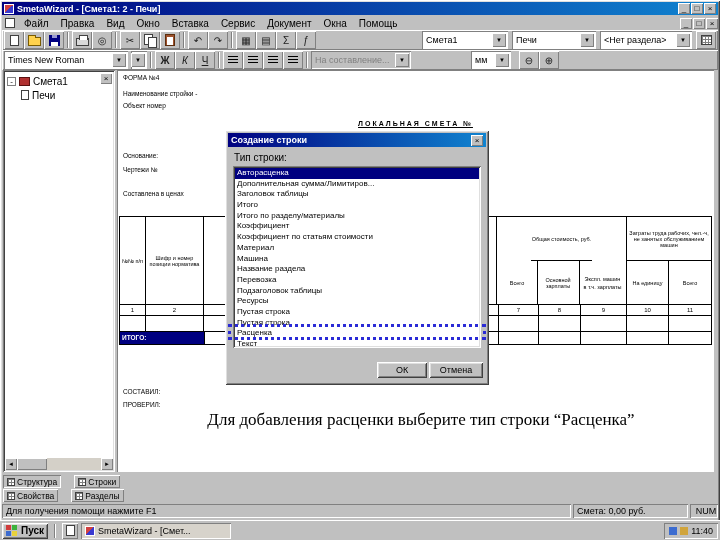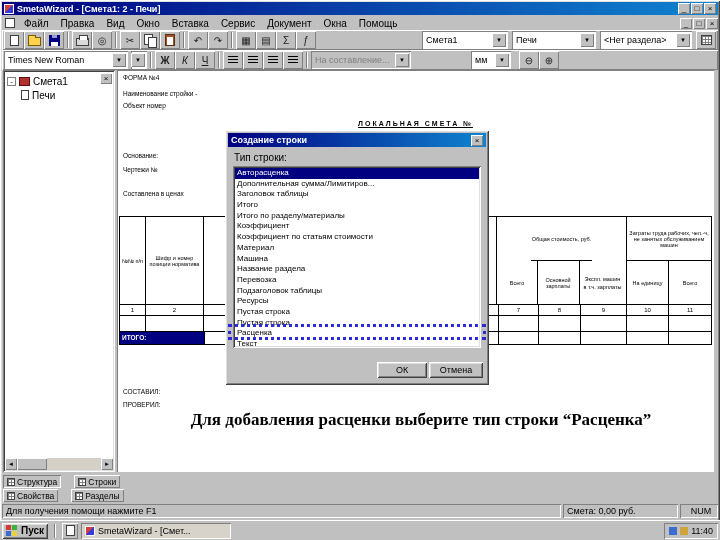--- a/index.html
+++ b/index.html
@@ -92,21 +92,21 @@
   .grp .gsub { display:flex; height:43px; }
   .gsub .tc { border-bottom:none; }
   .nrow { height:11px; font-size:6px; }
   .brow { height:16px; }
   .irow { height:12px; }
   .itogocell { width:85px; background:#000080; color:#fff; font-size:6.5px; justify-content:flex-start; padding-left:2px; font-weight:bold; }
   .stack { display:flex; flex-direction:column; gap:2px; align-items:center; justify-content:center; }
 
   
   #caption { position:absolute; left:130px; right:8px; top:410px; text-align:center;
-    font-family:"Liberation Serif",serif; font-weight:bold; font-size:17px; color:#000; }
+    font-family:"Liberation Serif",serif; font-weight:normal; font-size:17px; color:#000; }
 
   
   #dialog { position:absolute; left:225px; top:130px; width:264px; height:255px; background:#c0c0c0; z-index:5; }
   #dlgtitle { position:absolute; left:3px; top:3px; right:3px; height:14px;
     background:linear-gradient(90deg,#000080,#1084d0); color:#fff; display:flex; align-items:center; padding:0 3px; }
   #dlgtitle .t { font-size:9px; font-weight:bold; flex:1; }
   #dlglabel { position:absolute; left:9px; top:22px; font-size:10px; }
   #dlglist { position:absolute; left:8px; top:36px; width:248px; height:182px; background:#fff; overflow:hidden; padding:2px; }
   .litem { height:10.7px; font-size:8px; line-height:10.5px; padding-left:2px; white-space:nowrap; overflow:hidden; }
   .litem.sel { background:#000080; color:#fff; }
@@ -117,21 +117,21 @@
   
   .tabsrow { position:absolute; left:3px; height:13px; display:flex; gap:13px; }
   #tabsrow1 { top:475px; } #tabsrow2 { top:489px; }
   .tabbtn { height:13px; background:#c0c0c0; font-size:8.5px; display:flex; align-items:center; gap:2px; padding:0 4px; }
   .tabicon { width:8px; height:8px; background:#fff; border:1px solid #404040;
     background-image:linear-gradient(#808080 1px,transparent 1px),linear-gradient(90deg,#808080 1px,transparent 1px); background-size:3px 3px; }
 
   
   #statusbar { position:absolute; left:2px; right:2px; top:503px; height:16px; display:flex; gap:2px; align-items:center; }
   .spanel { height:14px; display:flex; align-items:center; padding:0 4px; font-size:9px; white-space:nowrap; overflow:hidden; }
-  #sp-help { flex:1; } #sp-total { width:115px; } #sp-num { width:38px; justify-content:center;padding-left:8px; }
+  #sp-help { flex:1; } #sp-total { width:115px; } #sp-num { width:28px; justify-content:center;padding-left:8px; }
 
   
   #taskbar { position:absolute; left:0; right:0; bottom:0; height:20px; background:#c0c0c0;
     border-top:1px solid #fff; display:flex; align-items:center; padding:1px 2px; gap:3px; }
   #startbtn { height:16px; display:flex; align-items:center; padding:0 4px; font-weight:bold; font-size:10px; }
   .qicon { width:16px; height:16px; display:flex; align-items:center; justify-content:center; }
   #taskbtn { height:16px; width:150px; display:flex; align-items:center; gap:3px; padding:0 4px; font-size:9px;
     box-shadow: inset 1px 1px 0 #808080, inset -1px -1px 0 #fff; background:#d7d3cb; white-space:nowrap; overflow:hidden; }
   #taskbar .tspring { flex:1; }
   #tray { height:16px; display:flex; align-items:center; gap:3px; padding:0 5px; font-size:9px; }

